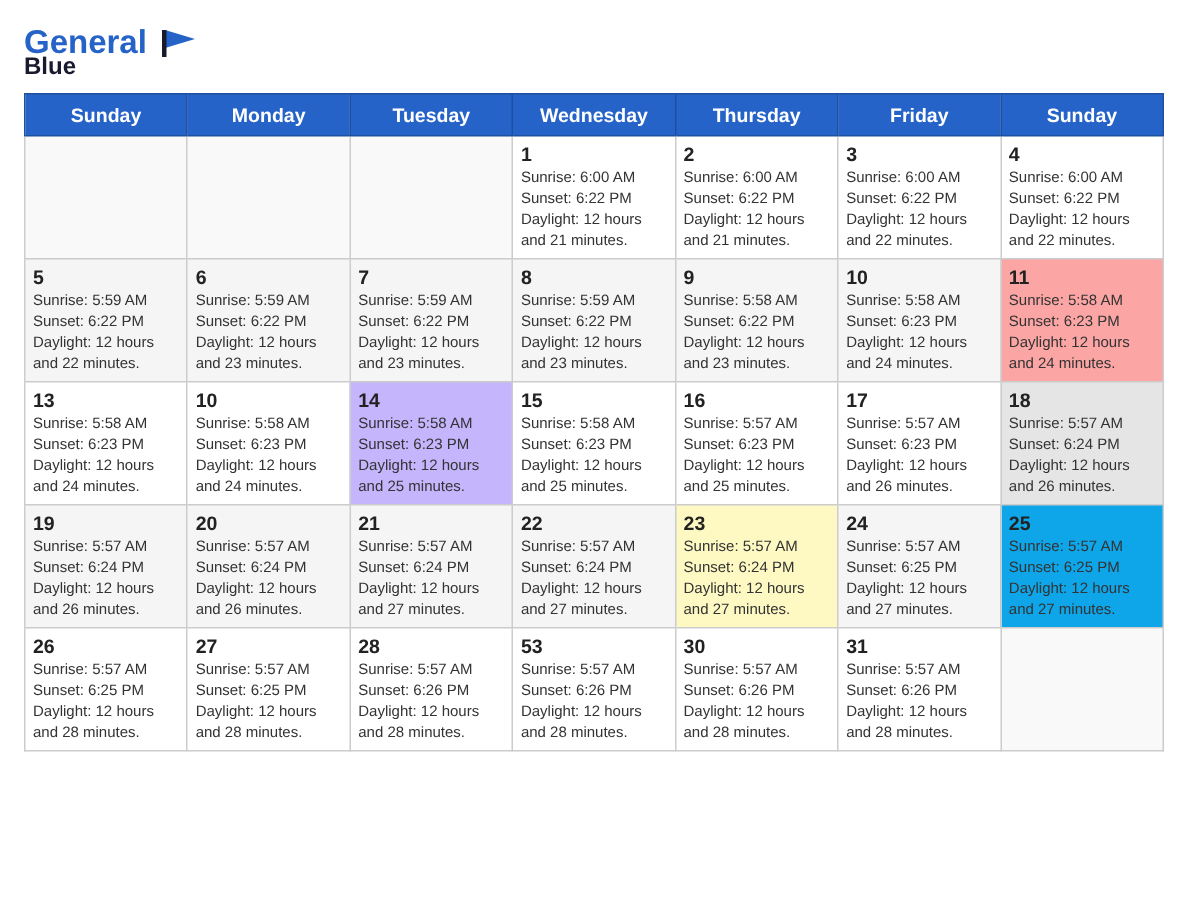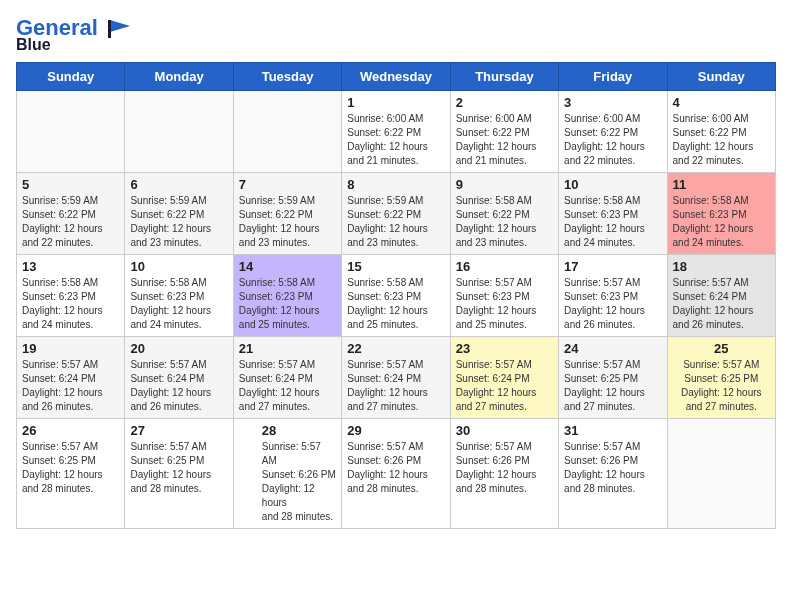--- a/index.html
+++ b/index.html
@@ -287,21 +287,21 @@
 Daylight: 12 hours
 and 27 minutes.</div>
         </td>
         <td style="background: rgb(245, 245, 245);">
           <span class="day-num">24</span>
           <div class="cell-info" style="white-space: pre-line;">Sunrise: 5:57 AM
 Sunset: 6:25 PM
 Daylight: 12 hours
 and 27 minutes.</div>
         </td>
-        <td style="background: #fef9c3; text-align: center;">
+        <td style="background: #0ea5e9;">
           <span class="day-num">25</span>
           <div class="cell-info" style="white-space: pre-line;">Sunrise: 5:57 AM
 Sunset: 6:25 PM
 Daylight: 12 hours
 and 27 minutes.</div>
         </td>
       </tr>
       <tr>
         <td style="background: rgb(255, 255, 255);">
           <span class="day-num">26</span>
@@ -310,29 +310,29 @@
 Daylight: 12 hours
 and 28 minutes.</div>
         </td>
         <td style="background: rgb(255, 255, 255);">
           <span class="day-num">27</span>
           <div class="cell-info" style="white-space: pre-line;">Sunrise: 5:57 AM
 Sunset: 6:25 PM
 Daylight: 12 hours
 and 28 minutes.</div>
         </td>
-        <td style="background: rgb(255, 255, 255); padding-left: 28px;">
+        <td style="background: rgb(255, 255, 255);">
           <span class="day-num">28</span>
           <div class="cell-info" style="white-space: pre-line;">Sunrise: 5:57 AM
 Sunset: 6:26 PM
 Daylight: 12 hours
 and 28 minutes.</div>
         </td>
         <td style="background: rgb(255, 255, 255);">
-          <span class="day-num">29</span>
+          <span class="day-num">53</span>
           <div class="cell-info" style="white-space: pre-line;">Sunrise: 5:57 AM
 Sunset: 6:26 PM
 Daylight: 12 hours
 and 28 minutes.</div>
         </td>
         <td style="background: rgb(255, 255, 255); margin-top: 16px;">
           <span class="day-num">30</span>
           <div class="cell-info" style="white-space: pre-line;">Sunrise: 5:57 AM
 Sunset: 6:26 PM
 Daylight: 12 hours

